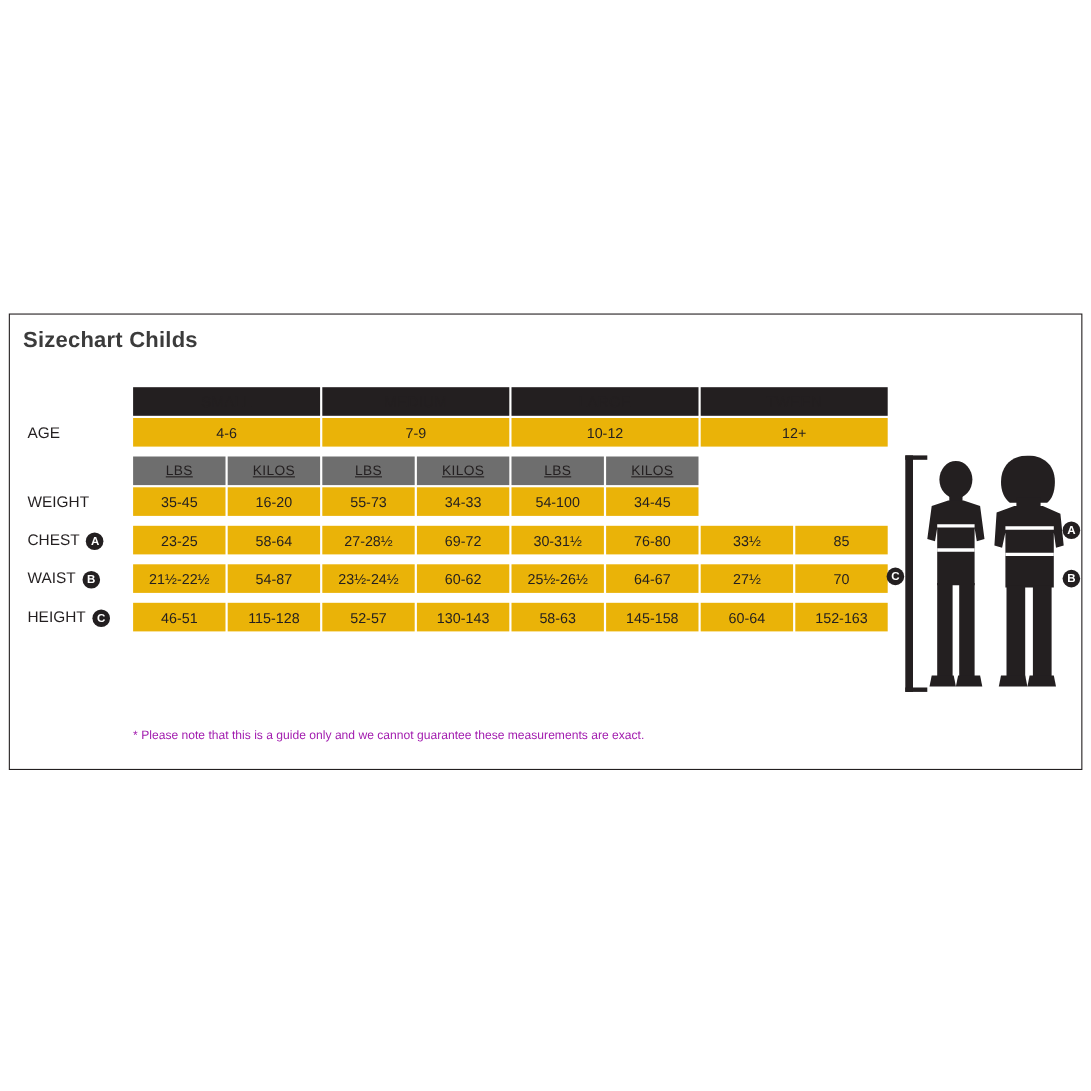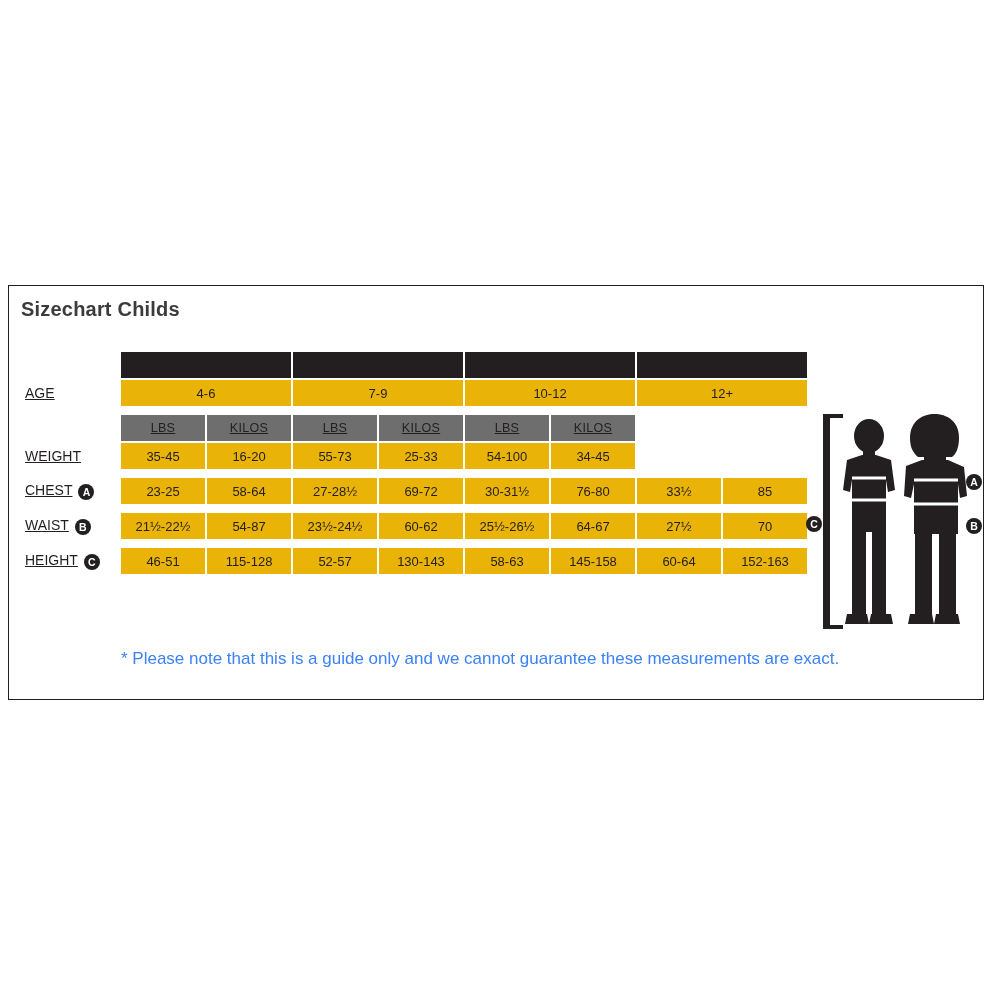--- a/index.html
+++ b/index.html
@@ -56,21 +56,20 @@
   }
   .rowlabel {
     width: 96px;
     text-align: left !important;
     color: #e11b22;
     font-weight: bold;
     font-size: 14px;
     padding-left: 2px !important;
     position: relative;
     white-space: nowrap;
-    text-decoration: underline;
   }
   .rowlabel .badge {
     display: inline-block;
     width: 16px;
     height: 16px;
     line-height: 16px;
     border-radius: 50%;
     background: #231f20;
     color: #ffffff;
     font-size: 10.5px;
@@ -96,23 +95,23 @@
   }
   .cell {
     background: #eab308;
     font-size: 13px;
   }
   .spacer-row td { height: 5px; background: transparent; }
   .colw { width: 84px; }
   .note {
     position: absolute;
     left: 112px;
-    top: 363px;
-    font-size: 17px;
-    color: #3b82f6;
+    top: 377px;
+    font-size: 11px;
+    color: #a21caf;
   }
   
   .figure {
     position: absolute;
     left: 805px;
     top: 128px;
     width: 160px;
     height: 215px;
   }
   .fig-badge {
@@ -187,21 +186,21 @@
         <td class="hdr-gray colw">KILOS</td>
         <td class="colw"></td>
         <td class="colw"></td>
       </tr>
 
       <tr>
         <td class="rowlabel"><span>WEIGHT</span></td>
         <td class="cell">35-45</td>
         <td class="cell">16-20</td>
         <td class="cell">55-73</td>
-        <td class="cell">25-33</td>
+        <td class="cell">34-33</td>
         <td class="cell">54-100</td>
         <td class="cell">34-45</td>
         <td></td>
         <td></td>
       </tr>
 
       <tr class="spacer-row">
             <td colspan="9"></td>
           </tr>
 

